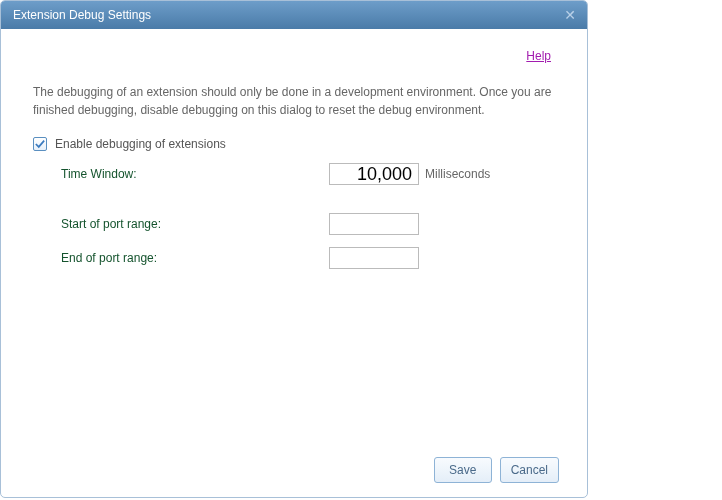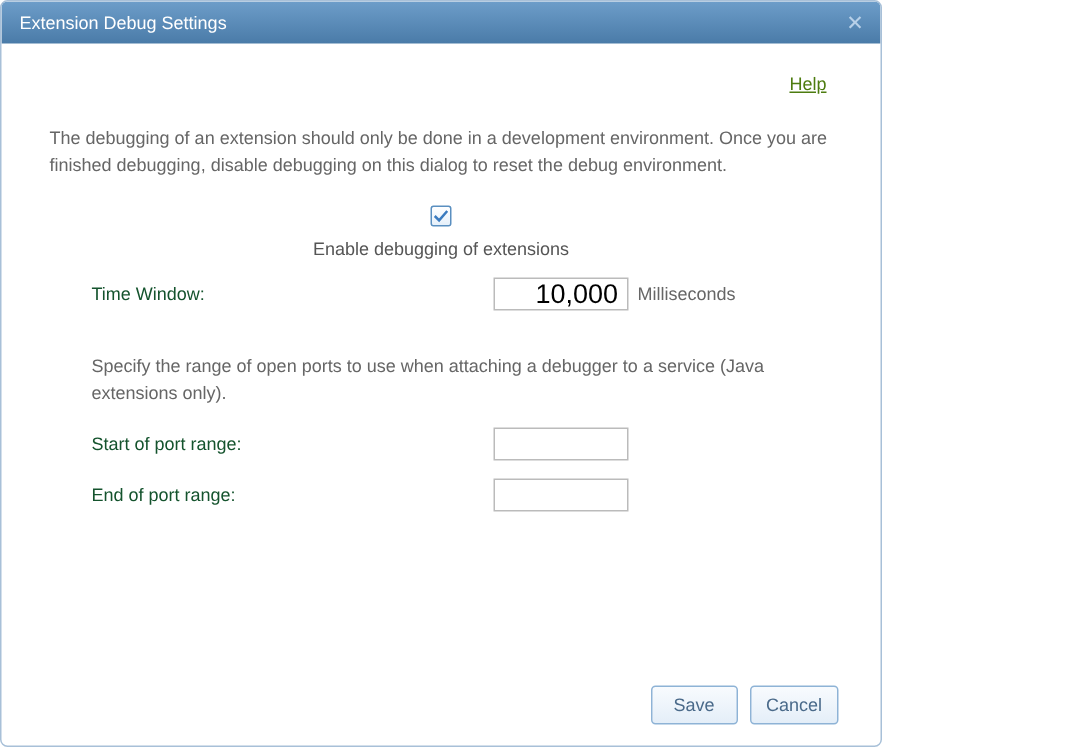--- a/index.html
+++ b/index.html
@@ -50,36 +50,35 @@
     .content {
       padding: 20px 32px 16px 32px;
       color: #666;
       position: relative;
       height: calc(100% - 28px);
     }
     .help-link {
       position: absolute;
       top: 20px;
       right: 36px;
-      color: #4d7c0f;
+      color: #a21caf;
       text-decoration: underline;
       cursor: pointer;
       font-size: 12px;
     }
     .intro {
       margin-top: 34px;
       line-height: 1.5;
       color: #666;
     }
     .checkbox-row {
       display: flex;
       align-items: center;
       gap: 8px;
       margin-top: 18px;
-      flex-direction: column;
     }
     .checkbox-row.nested {
       margin-left: 28px;
     }
     .fake-checkbox {
       width: 14px;
       height: 14px;
       border: 1px solid #5a8fc0;
       border-radius: 2px;
       background: linear-gradient(#fff, #e6f0fa);
@@ -176,21 +175,20 @@
 
 
 
     <div class="form-row">
       <span class="form-label">Time Window:</span>
       <input type="text" class="text-input" value="10,000" style="">
       <span class="unit">Milliseconds</span>
     </div>
 
     <div class="port-section">
-      <p class="subtext" style="margin-top:0;">Specify the range of open ports to use when attaching a debugger to a service (Java extensions only).</p>
 
       <div class="form-row" style="margin-top:14px;">
         <span class="form-label">Start of port range:</span>
         <input type="text" class="text-input left" value="" style="">
       </div>
 
       <div class="form-row">
         <span class="form-label">End of port range:</span>
         <input type="text" class="text-input left" value="" style="">
       </div>

